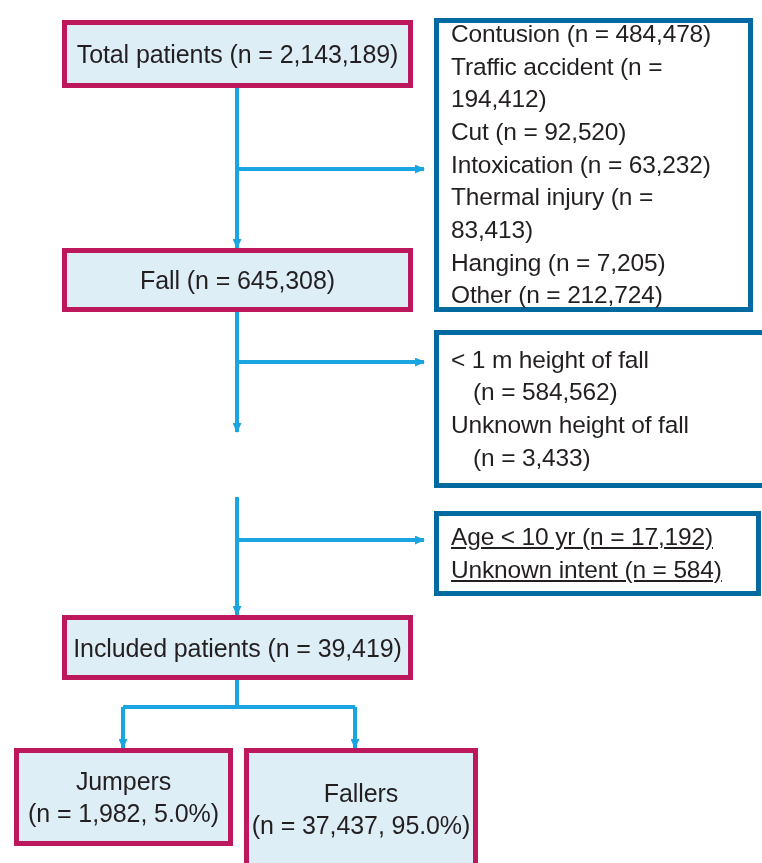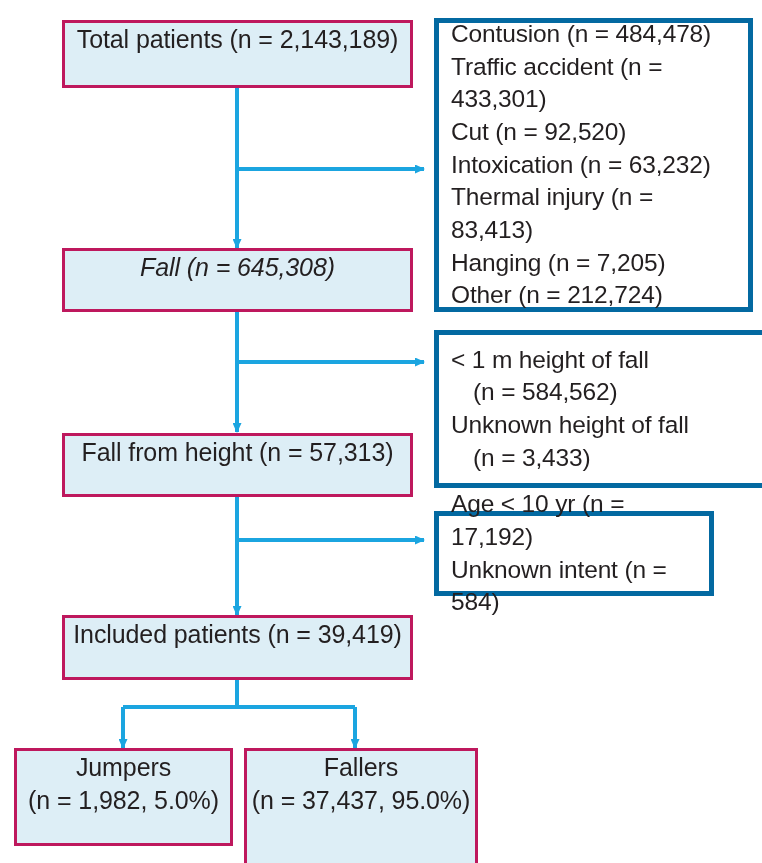--- a/index.html
+++ b/index.html
@@ -23,22 +23,23 @@
     left: 0;
     top: 0;
     width: 762px;
     height: 863px;
     pointer-events: none;
   }
   .node {
     position: absolute;
     box-sizing: border-box;
     background: #ddeef6;
-    border: 3px solid #be185d;
+    border: 5px solid #be185d;
     display: flex;
+    align-items: center;
     justify-content: center;
     text-align: center;
     color: #231f20;
     line-height: 1.28;
     letter-spacing: -0.1px;
     z-index: 2;
   }
   .node .node-label {
     display: block;
     white-space: pre-line;
@@ -112,59 +113,56 @@
       <path d="M123,707 L355,707"></path>
       <path d="M123,707 L123,748" marker-end="url(#arrowhead)"></path>
       <path d="M355,707 L355,748" marker-end="url(#arrowhead)"></path>
     </g>
   </svg>
 
   <div class="node" style="left:62px; top:20px; width:351px; height:68px;">
     <span class="node-label">Total patients (n = 2,143,189)</span>
   </div>
 
-  <div class="node" style="left:62px; top:248px; width:351px; height:64px;font-style:italic;">
+  <div class="node" style="left:62px; top:248px; width:351px; height:64px;">
     <span class="node-label">Fall (n = 645,308)</span>
   </div>
 
-  <div class="node" style="left:62px; top:433px; width:351px; height:64px;">
-    <span class="node-label">Fall from height (n = 57,313)</span>
-  </div>
 
   <div class="node" style="left:62px; top:615px; width:351px; height:65px;">
     <span class="node-label">Included patients (n = 39,419)</span>
   </div>
 
   <div class="node terminal" style="left:14px; top:748px; width:219px; height:98px;">
     <span class="node-label"><span>Jumpers</span><br><span>(n = 1,982, 5.0%)</span></span>
   </div>
 
   <div class="node terminal" style="left:244px; top:748px; width:234px; height:122px;">
     <span class="node-label"><span>Fallers</span><br><span>(n = 37,437, 95.0%)</span></span>
   </div>
 
   <div class="exclusion" style="left:434px; top:18px; width:319px; height:294px;">
     <div class="excl-list">
       <div class="excl-item">Contusion (n = 484,478)</div>
-      <div class="excl-item">Traffic accident (n = 433,301)</div>
+      <div class="excl-item">Traffic accident (n = 194,412)</div>
       <div class="excl-item">Cut (n = 92,520)</div>
       <div class="excl-item">Intoxication (n = 63,232)</div>
       <div class="excl-item">Thermal injury (n = 83,413)</div>
       <div class="excl-item">Hanging (n = 7,205)</div>
       <div class="excl-item">Other (n = 212,724)</div>
     </div>
   </div>
 
   <div class="exclusion" style="left:434px; top:330px; width:342px; height:158px;">
     <div class="excl-list">
       <div class="excl-item"><span>&lt; 1 m height of fall</span><span class="cont">(n = 584,562)</span></div>
       <div class="excl-item"><span>Unknown height of fall</span><span class="cont">(n = 3,433)</span></div>
     </div>
   </div>
 
-  <div class="exclusion" style="left:434px; top:511px; width:280px; height:85px;">
+  <div class="exclusion" style="left:434px; top:511px; width:327px; height:85px;text-decoration:underline;">
     <div class="excl-list">
       <div class="excl-item">Age &lt; 10 yr (n = 17,192)</div>
       <div class="excl-item">Unknown intent (n = 584)</div>
     </div>
   </div>
 
 </div>
 
 </body></html>

